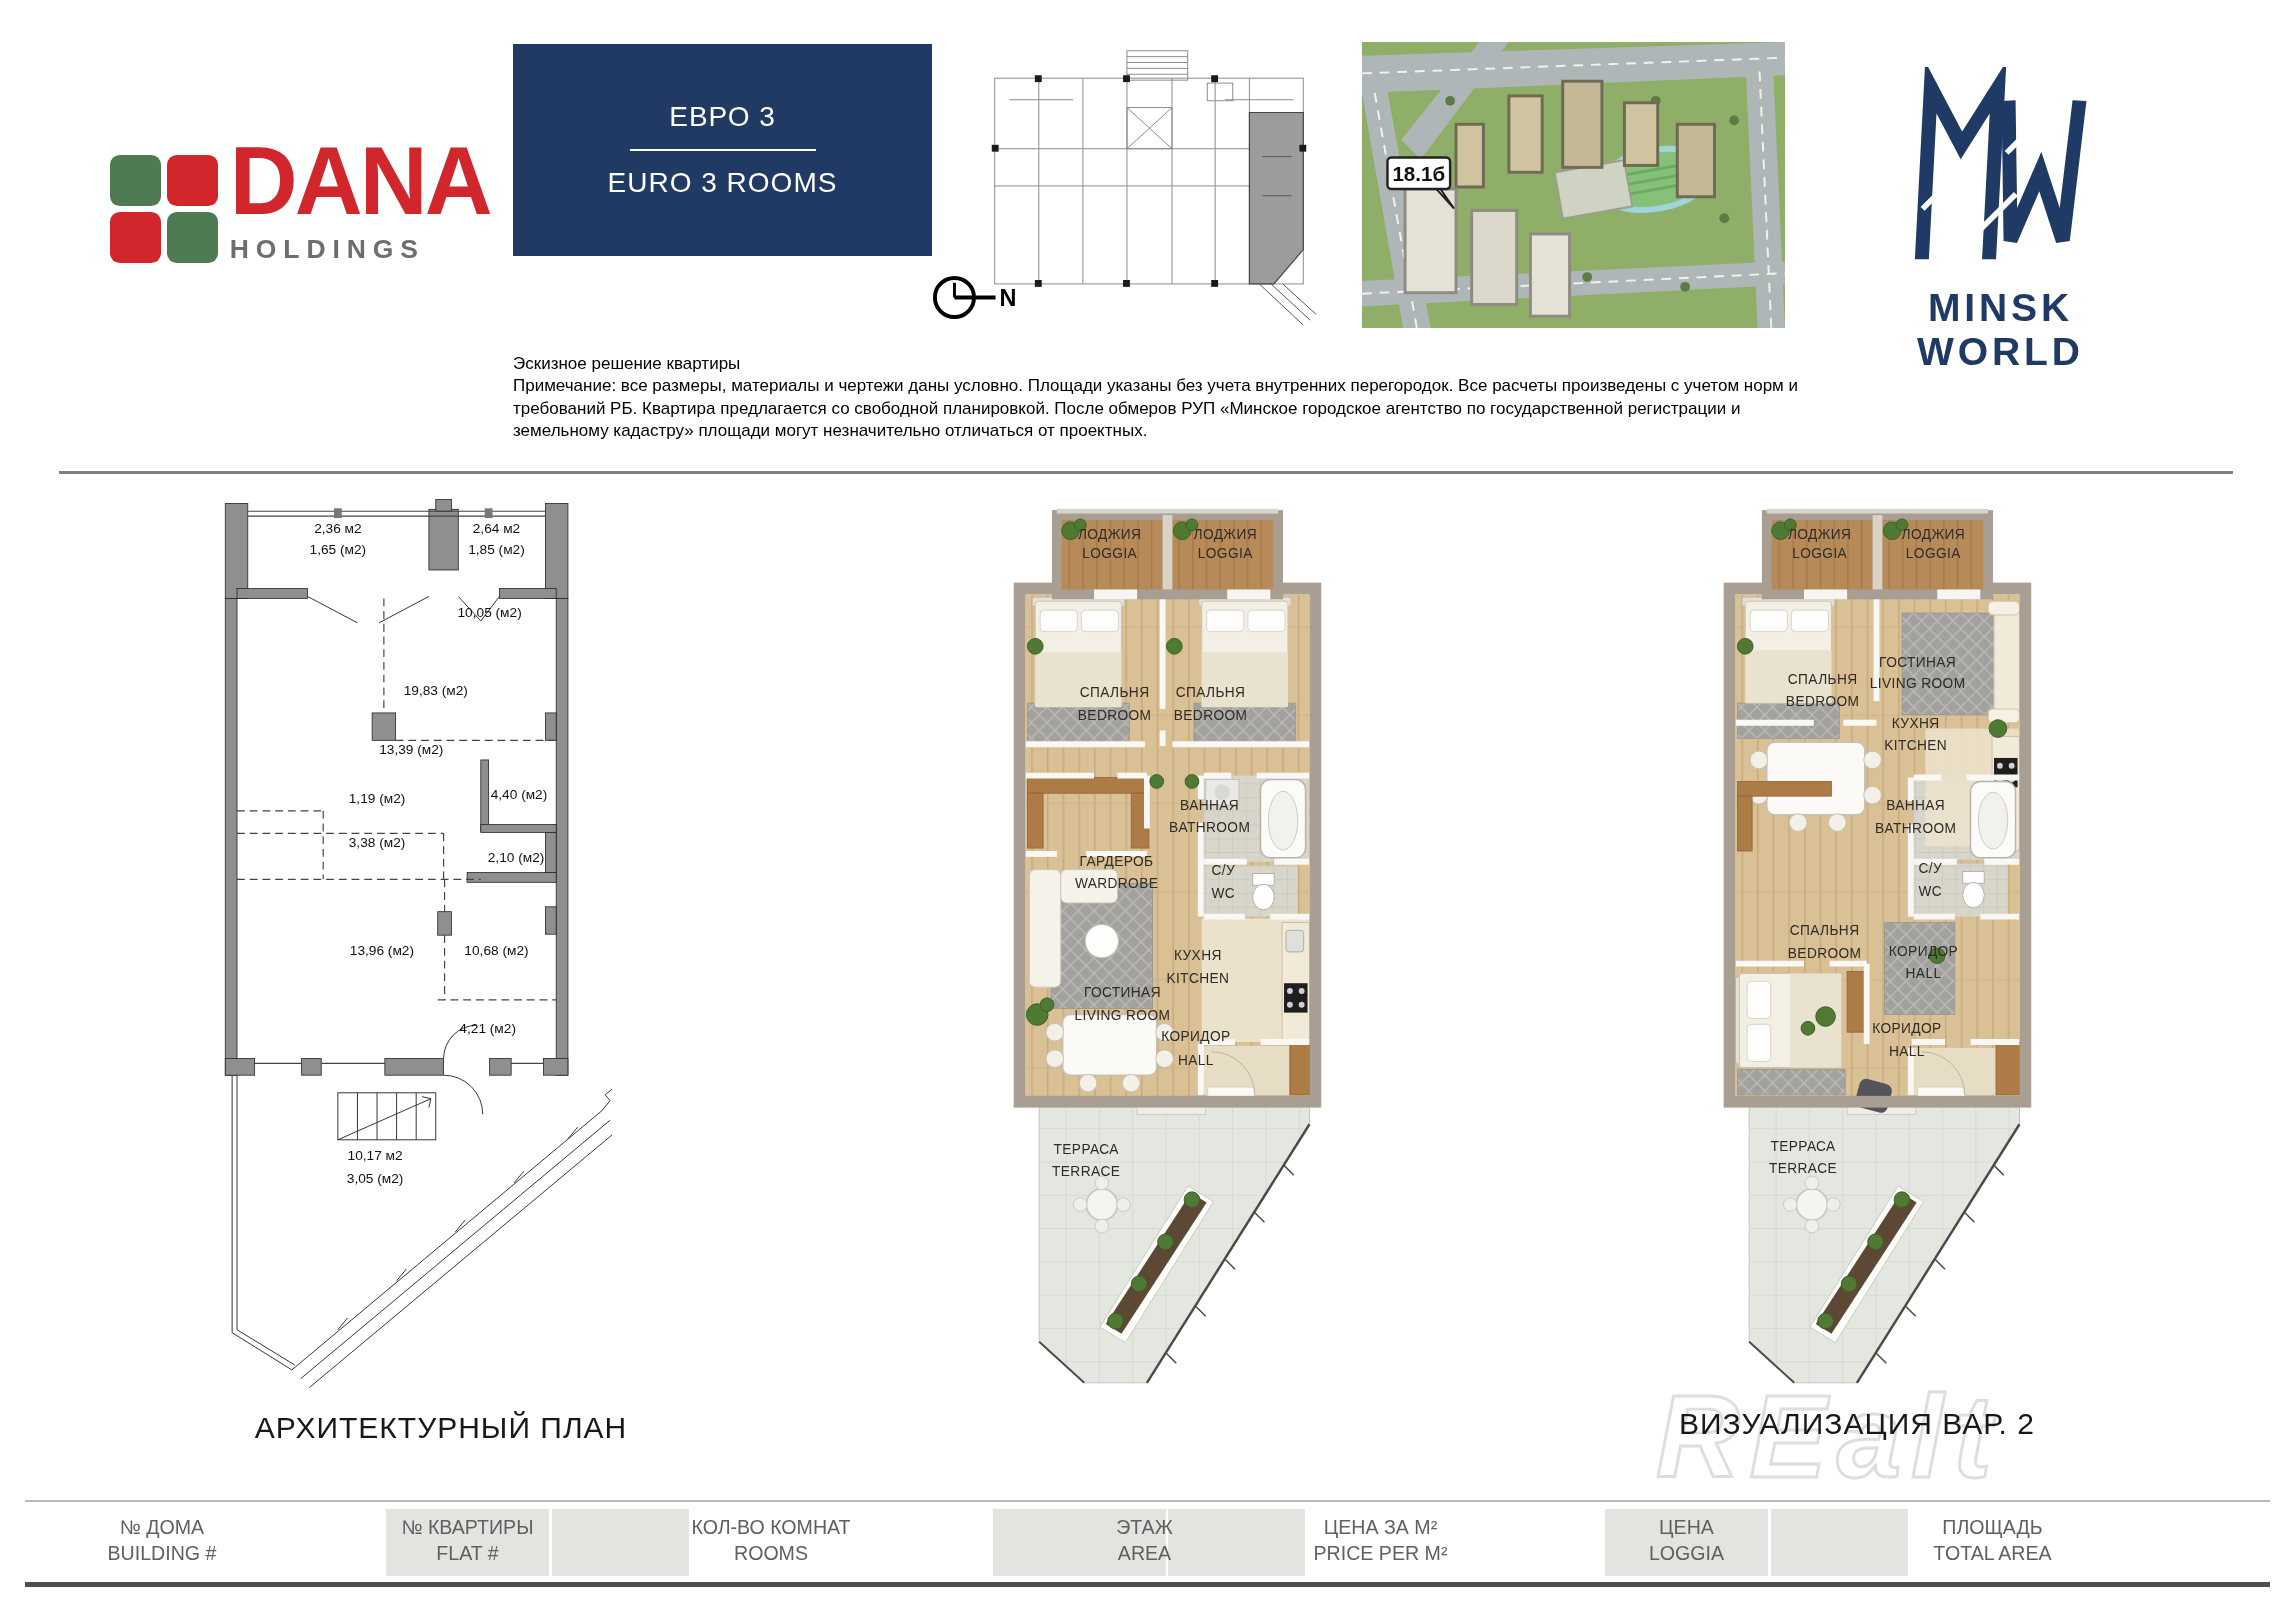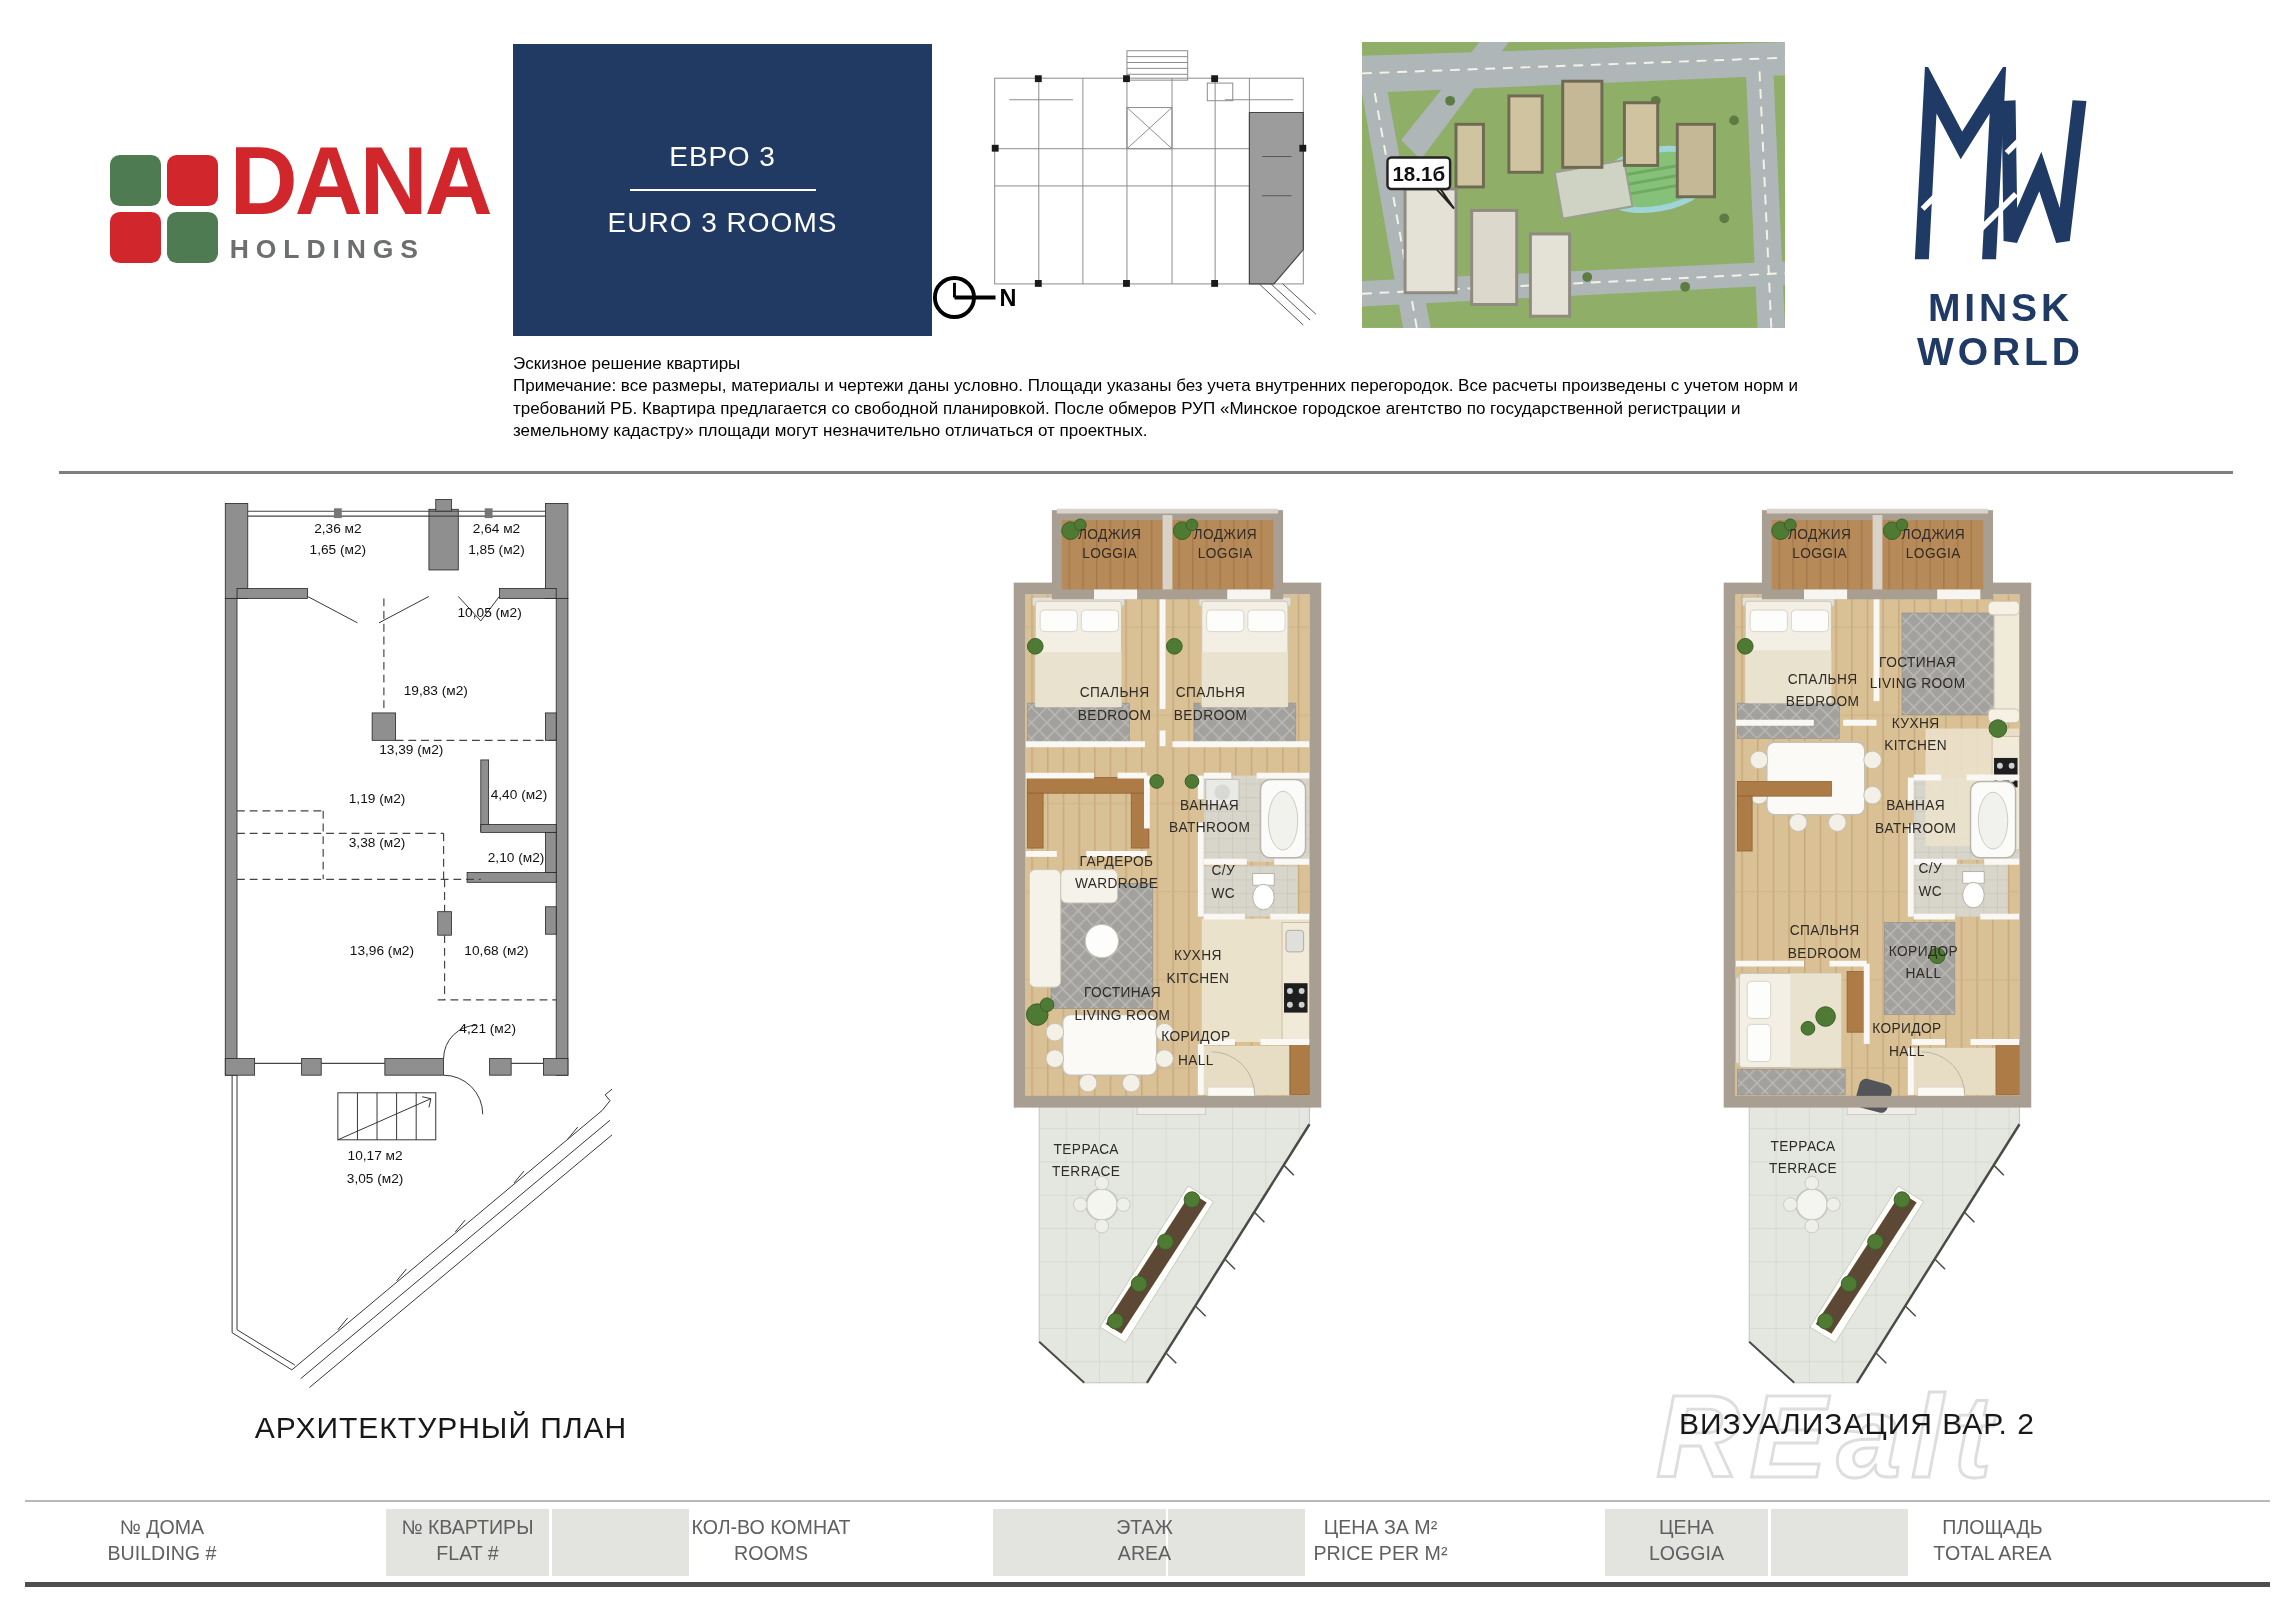--- a/index.html
+++ b/index.html
@@ -11,21 +11,21 @@
   .dana-squares{position:relative;width:110px;height:110px;flex:0 0 auto;}
   .dana-squares span{position:absolute;width:51px;height:51px;border-radius:9.8px;}
   .sq-tl{left:0;top:0;background:#4e7b52;}
   .sq-tr{left:57px;top:0;background:#d0262c;}
   .sq-bl{left:0;top:57px;background:#d0262c;}
   .sq-br{left:57px;top:57px;background:#4e7b52;}
   .dana-text{margin-left:9.8px;}
   .dana-name{font-size:94px;line-height:78px;font-weight:bold;color:#d0262c;letter-spacing:-2.9px;
              transform:scaleY(1.02);}
   .dana-sub{font-size:26.5px;font-weight:bold;color:#6c6e70;letter-spacing:6.9px;margin-top:14px;}
-  .unit-banner{left:513px;top:44px;width:419px;height:292px;background:#203a64;color:#fff;
+  .unit-banner{left:513px;top:44px;width:419px;height:212px;background:#203a64;color:#fff;
                display:flex;flex-direction:column;align-items:center;justify-content:center;text-align:center;}
   .unit-banner .ru{font-size:28px;letter-spacing:1px;}
   .unit-banner .divider{width:186px;height:2px;background:#fff;margin:15.7px 0;}
   .unit-banner .en{font-size:28px;letter-spacing:1px;}
   .mw-block{left:1839px;top:67px;width:323px;height:245px;text-align:center;}
   .mw-name{font-size:39px;font-weight:bold;color:#203a66;letter-spacing:3.9px;margin-top:19px;}
   
   .disclaimer{left:513px;top:353px;width:1306px;color:#000000;font-size:17px;line-height:1.32;}
   .disclaimer .t{margin-bottom:0;}
   

